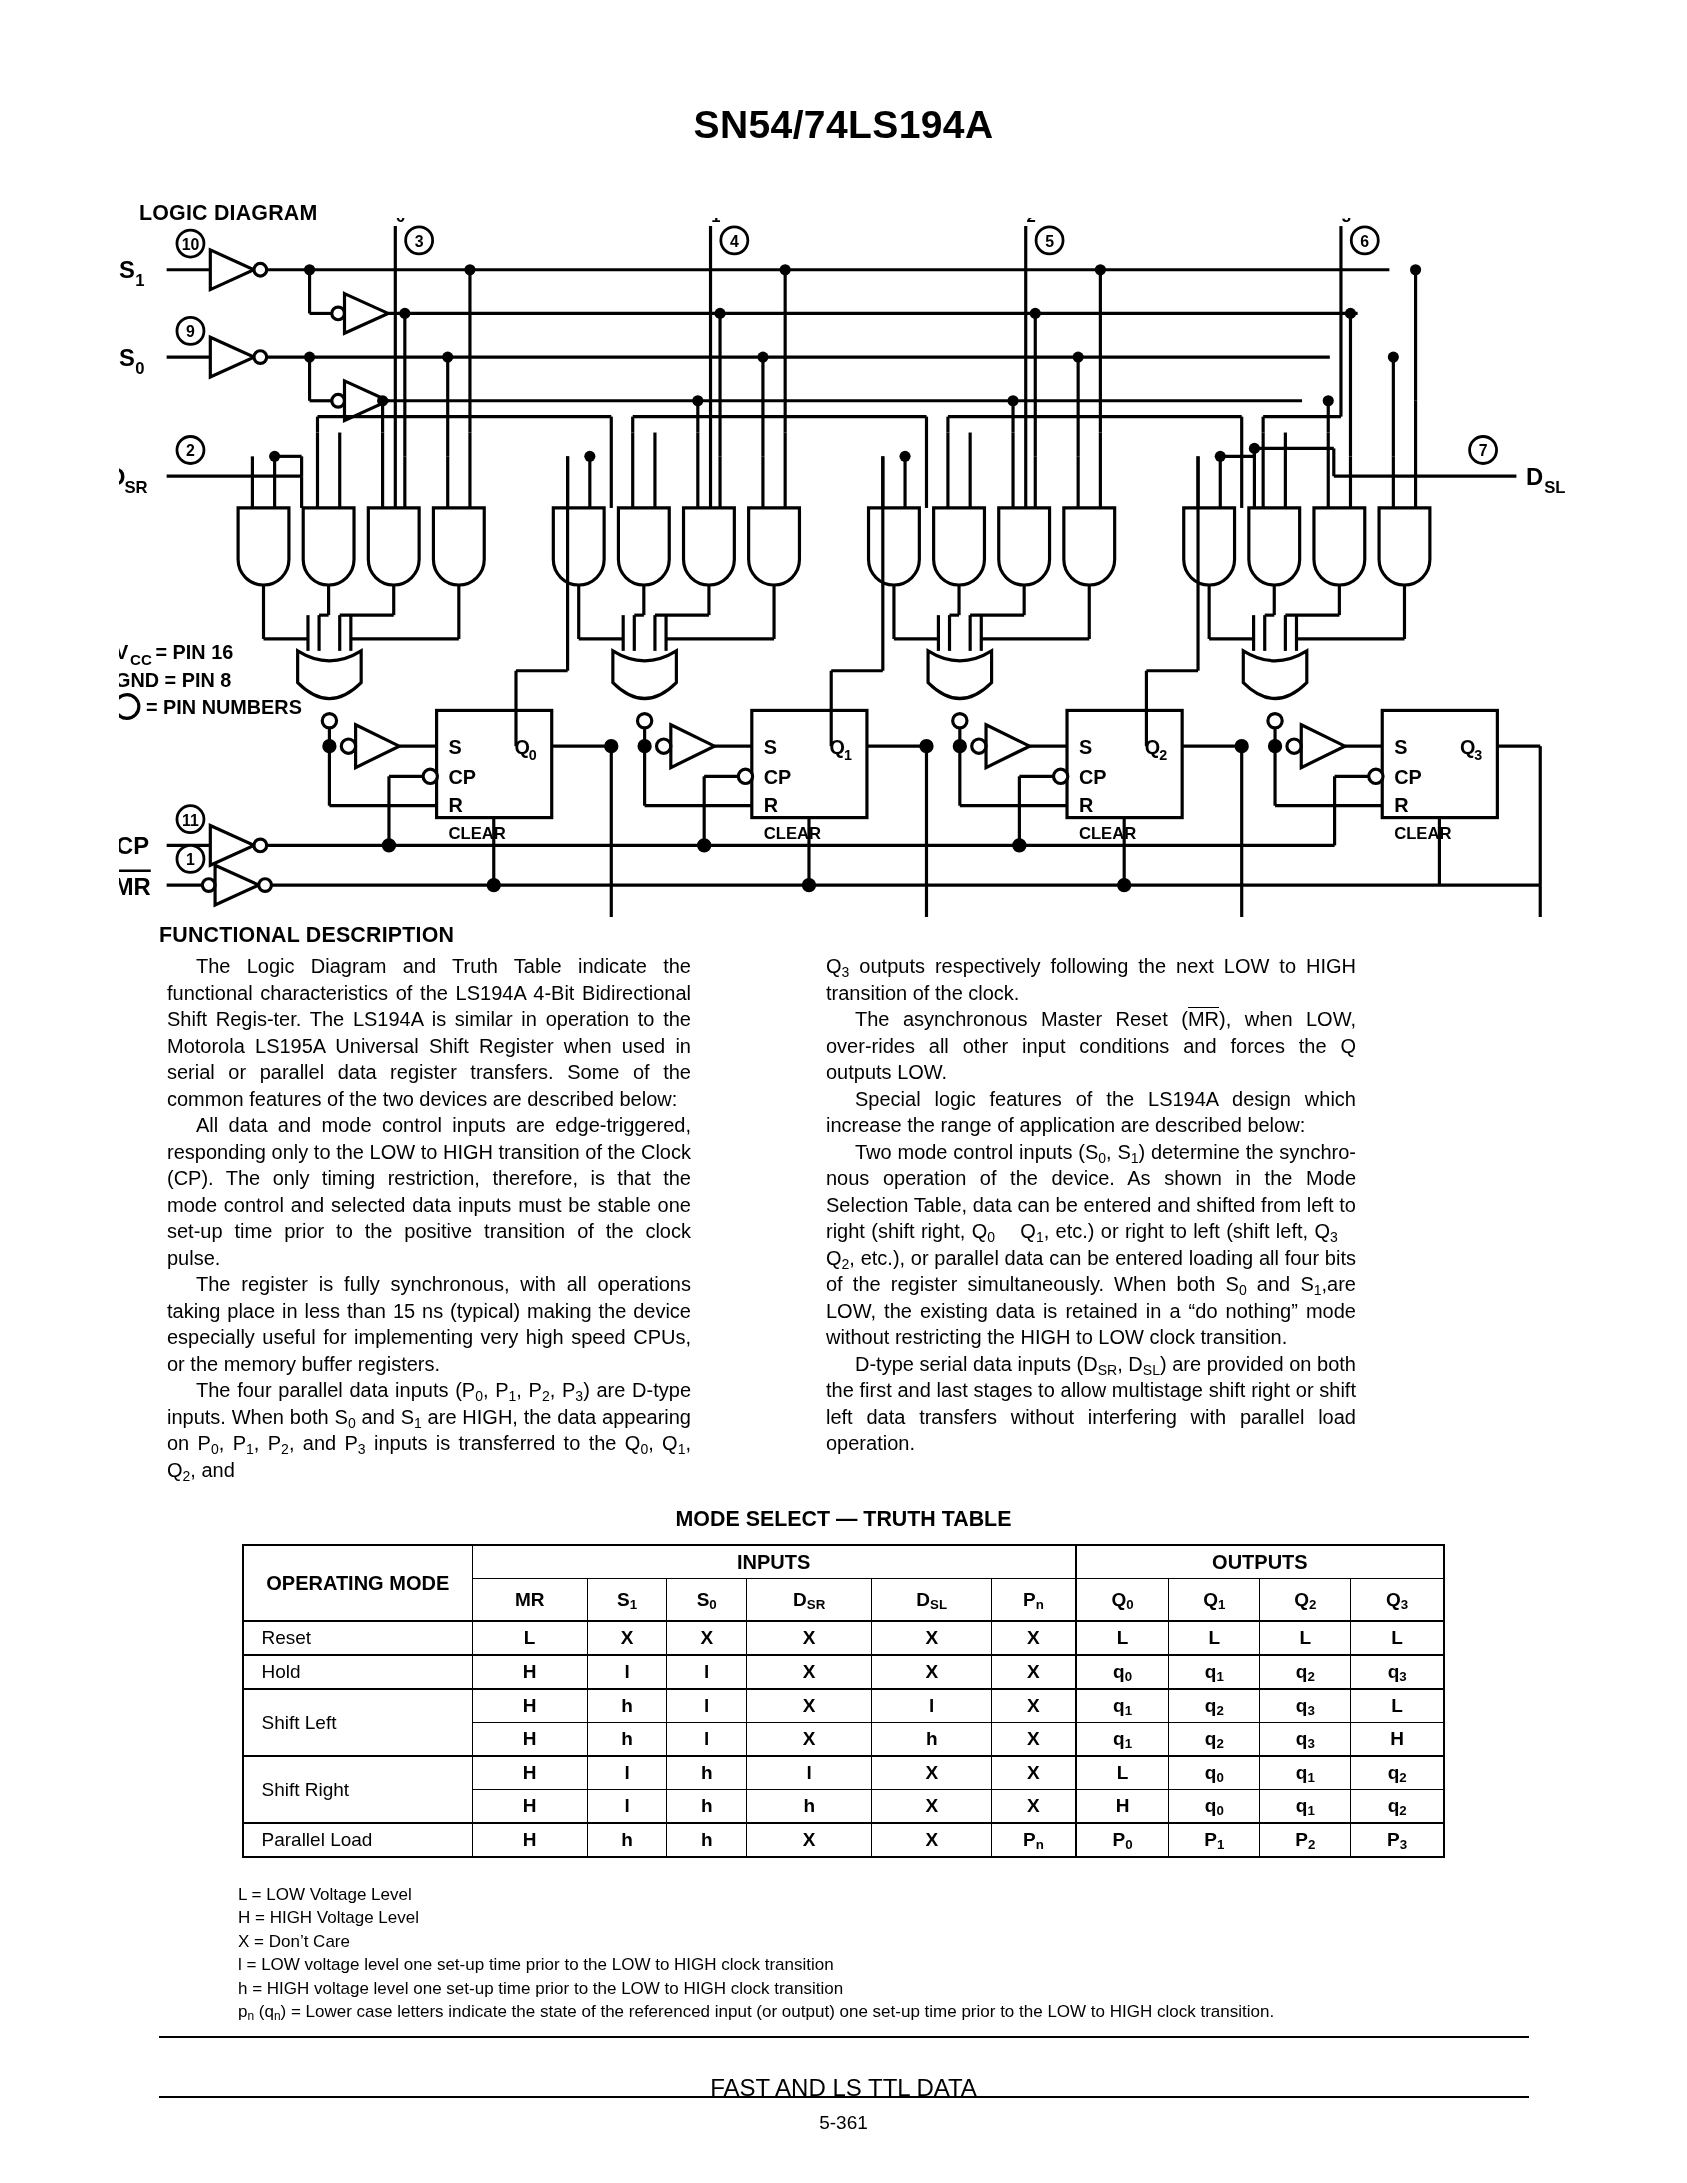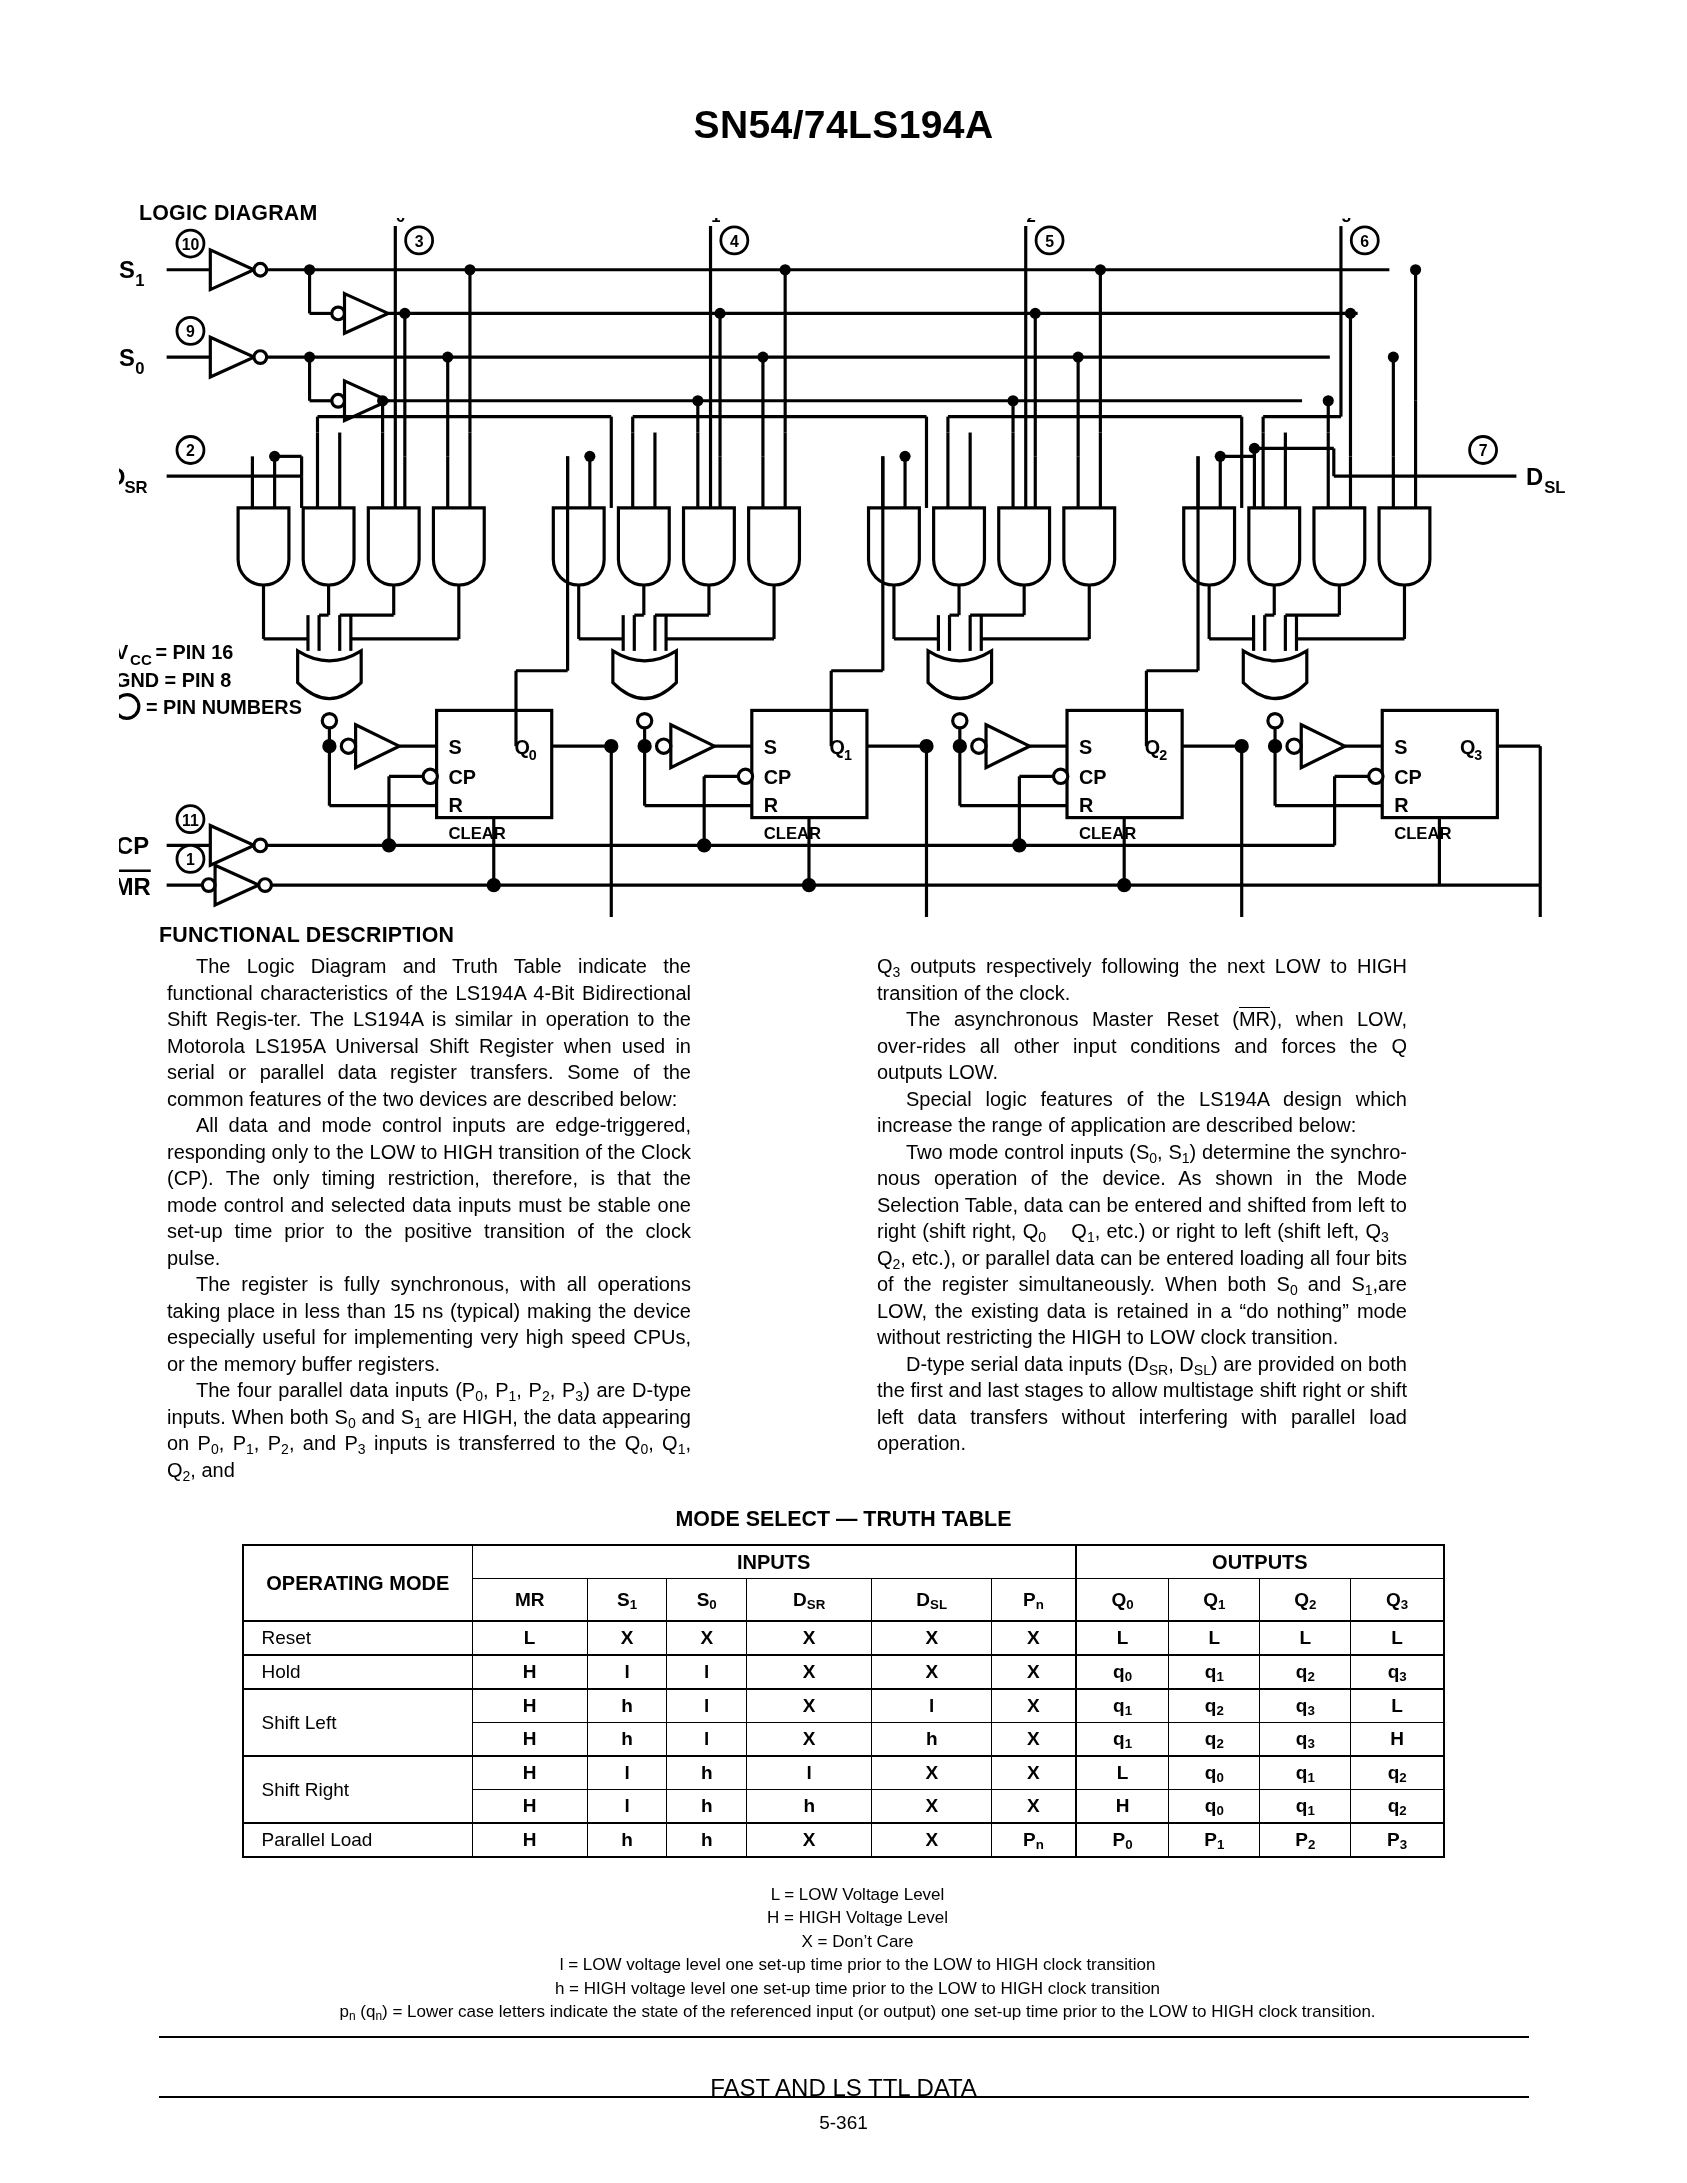--- a/index.html
+++ b/index.html
@@ -32,21 +32,21 @@
 
   
   #logic-diagram{position:absolute;left:119px;top:218px;width:1453px;height:699px;}
   #logic-diagram svg{display:block;}
 
   
   .col{
     position:absolute;font-size:20px;line-height:26.5px;text-align:justify;margin-left:8px;
   }
   #col-left{left:159px;top:953px;width:524px;}
-  #col-right{left:869px;top:953px;width:530px;}
+  #col-right{left:818px;top:953px;width:530px;}
   .col p{margin:0;text-indent:29px;}
   sub{font-size:.7em;line-height:0;vertical-align:-.25em;}
   .ovl{border-top:1.6px solid #000;padding-top:0px;}
 
   
   #truth-table{
     position:absolute;left:242px;top:1544px;width:1203px;
     border-collapse:collapse;font-size:19px;
   }
   #truth-table td,#truth-table th{
@@ -63,21 +63,21 @@
   #truth-table .grp{font-size:20px;}
   #truth-table .hdr-cell{height:41px;}
   .opmode-cell{font-weight:bold !important;text-align:center !important;
      padding-left:0 !important;font-size:20px;}
 
   
   #footnotes{
     position:absolute;left:238px;top:1883px;width:1239px;
     font-size:17px;line-height:23.4px;
   }
-  #footnotes div{white-space:nowrap;text-align:center;}
+  #footnotes div{white-space:nowrap;}
 
   
   .rule{position:absolute;left:159px;width:1370px;height:2.4px;background:#000;}
   #rule-top{top:2036px;}
   #rule-bot{top:2096px;}
   .foot-txt{position:absolute;left:0;width:1687px;text-align:center;}
   #foot-title{top:2048px;font-size:24px;margin-top:26px;}
   #foot-page{top:2112px;font-size:19px;}
 </style>
 </head>

